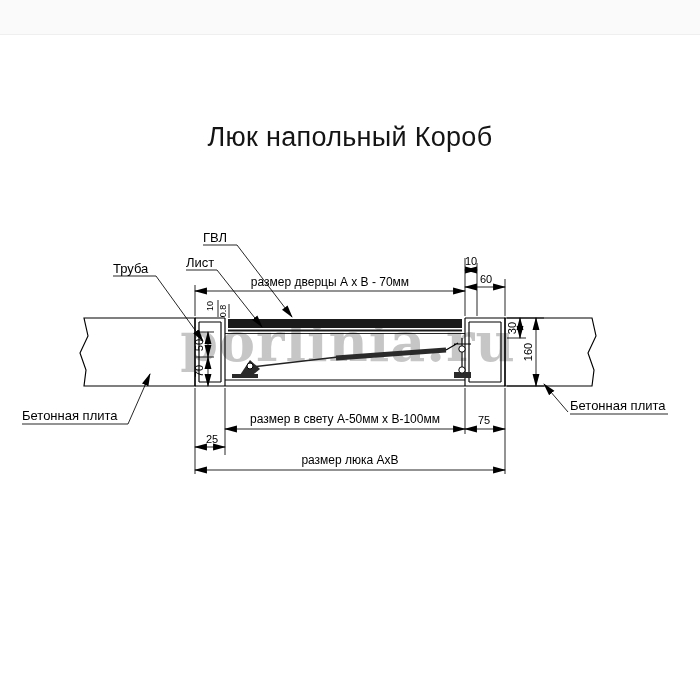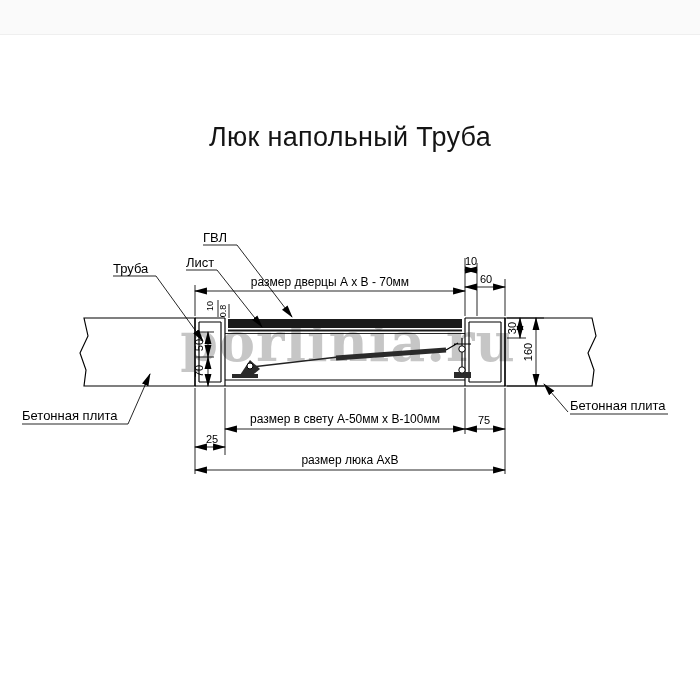--- a/index.html
+++ b/index.html
@@ -20,21 +20,21 @@
   .thin{stroke:#000;stroke-width:.85;fill:none;}
   .main{stroke:#000;stroke-width:1.15;fill:none;}
   .dimline{stroke:#000;stroke-width:.85;fill:none;}
   .leader{stroke:#000;stroke-width:.85;fill:none;}
 </style>
 </head>
 <body>
 
 <div class="page">
   <div class="top-strip"></div>
-  <h1 class="title">Люк напольный Труба</h1>
+  <h1 class="title">Люк напольный Короб</h1>
 
   <svg width="700" height="700" viewBox="0 0 700 700">
     <defs>
       <marker id="arrow" viewBox="0 0 12 8" refX="11" refY="4" markerWidth="13" markerHeight="9" orient="auto-start-reverse" markerUnits="userSpaceOnUse">
         <path d="M12,4 L0,0.8 L0,7.2 Z" fill="#000"></path>
       </marker>
       <pattern id="hatch" patternUnits="userSpaceOnUse" width="7" height="7" patternTransform="rotate(45)">
         <rect width="7" height="7" fill="#ffffff"></rect>
         <line x1="0" y1="0" x2="0" y2="7" stroke="#8a8a8a" stroke-width="1.1"></line>
       </pattern>

